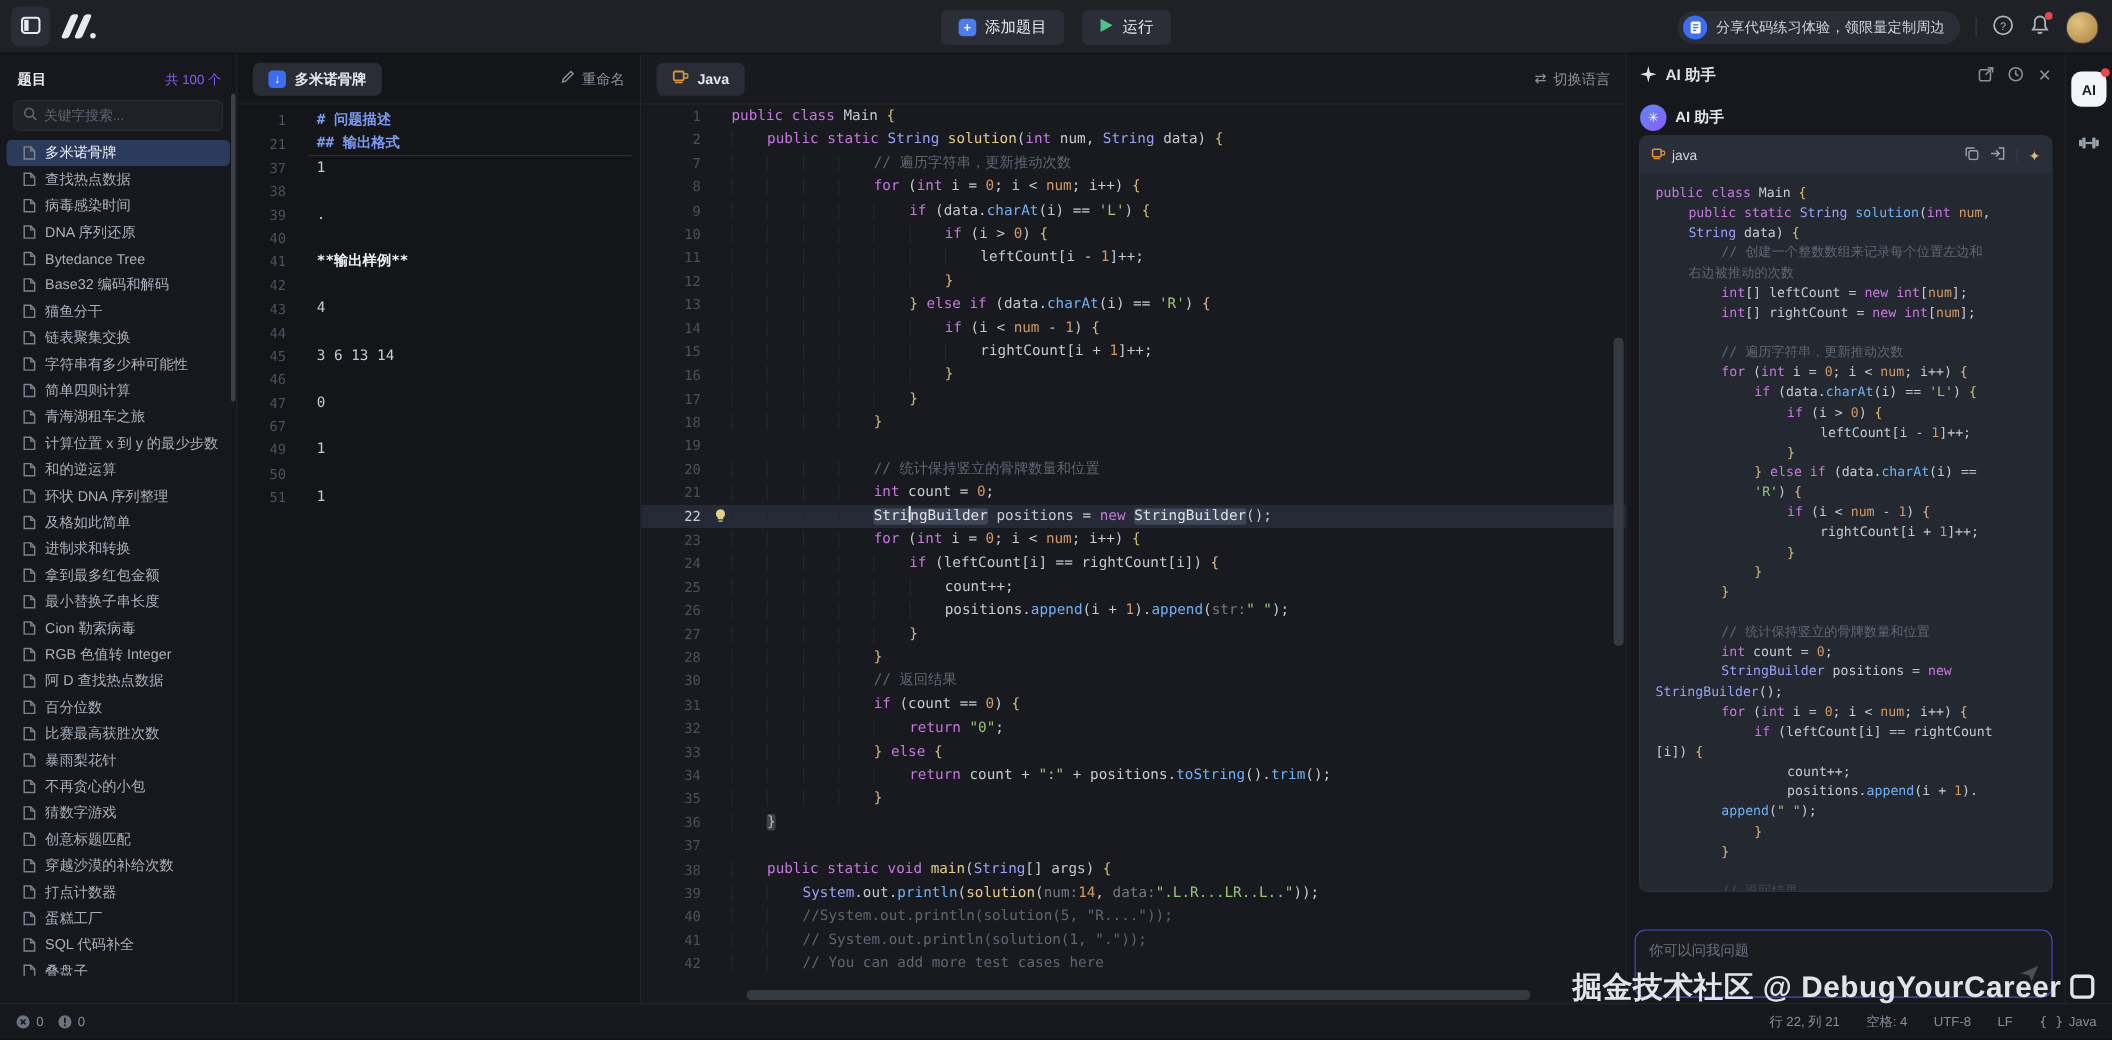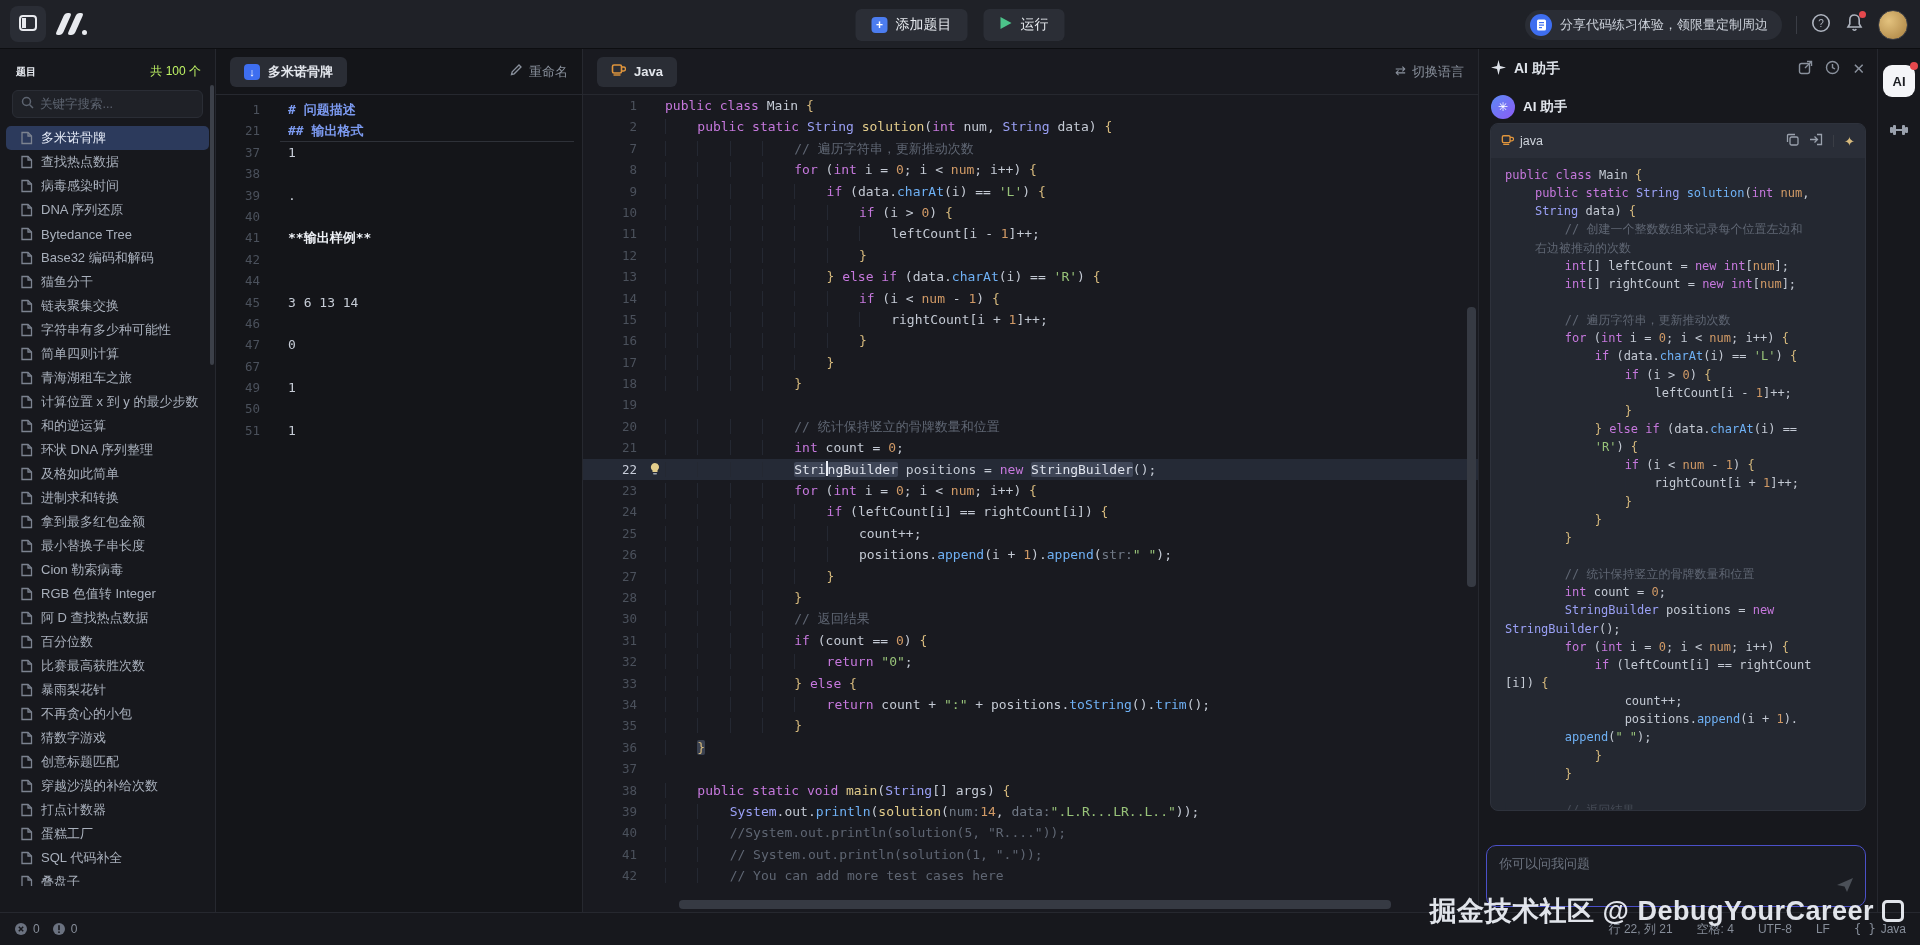--- a/index.html
+++ b/index.html
@@ -32,22 +32,22 @@
 
   
   .sidebar { position:absolute; left:0; top:49px; width:216px; height:863px; background:#17181d; border-right:1px solid #26282f; }
   .descpanel { position:absolute; left:216px; top:49px; width:367px; height:863px; background:#141519; border-right:1px solid #26282f; }
   .editor { position:absolute; left:583px; top:49px; width:896px; height:863px; background:#191a20; border-right:1px solid #26282f; }
   .aipanel { position:absolute; left:1479px; top:49px; width:399px; height:863px; background:#17181d; border-right:1px solid #26282f; }
   .strip { position:absolute; left:1878px; top:49px; width:42px; height:863px; background:#17181d; display:flex; flex-direction:column; align-items:center; padding-top:16px; gap:22px; }
 
   
   .sb-head { display:flex; align-items:center; justify-content:space-between; padding:14px 14px 8px 16px; }
-  .sb-title { font-size:10px; font-weight:bold; color:#e8ebf1; }
-  .sb-count { font-size:12px; color:#bef264; }
+  .sb-title { font-size:13px; font-weight:bold; color:#e8ebf1; }
+  .sb-count { font-size:12px; color:#8b5cf6; }
   .searchbox { margin:2px 12px 8px 12px; height:28px; background:#1f2127; border:1px solid #2a2d35; border-radius:6px;
                display:flex; align-items:center; gap:6px; padding:0 8px; color:#6b7280; }
   .searchbox input { background:transparent; border:none; outline:none; color:#aeb4bf; font-size:12.5px; width:150px; }
   .searchbox input::placeholder { color:#5d6470; }
   .plist { position:relative; height:760px; overflow:hidden; }
   .pitem { height:24px; display:flex; align-items:center; gap:8px; padding:0 10px 0 14px; margin:0 6px; border-radius:5px;
            color:#a9b0bc; font-size:13px; white-space:nowrap; cursor:pointer; }
   .pitem.selected { background:#2c3a5c; color:#e6ecf8; }
   .pitem svg { flex:0 0 auto; }
   .sb-thumb { position:absolute; right:1px; top:36px; width:4px; height:280px; background:#3c4049; border-radius:2px; }
@@ -99,21 +99,21 @@
               border:1px solid #4b50c9; padding:9px 12px; }
   .ai-input textarea { width:100%; height:100%; background:transparent; border:none; outline:none; resize:none;
               color:#c6ccd6; font-family:"Liberation Sans", sans-serif; font-size:13px; }
   .ai-input textarea::placeholder { color:#6d7480; }
   .plane { position:absolute; right:10px; bottom:8px; color:#4b5058; }
 
   .ai-btn { width:32px; height:32px; border-radius:9px; background:#f4f5f8; color:#1d1f24; font-weight:bold; font-size:13px;
             display:flex; align-items:center; justify-content:center; position:relative; cursor:pointer; }
   .ai-btn .reddot { position:absolute; right:-3px; top:-3px; width:8px; height:8px; border-radius:50%; background:#e5484d; }
 
-  .watermark { position:absolute; right:16px; bottom:16px; z-index:50; display:flex; align-items:center; gap:8px;
+  .watermark { position:absolute; right:16px; bottom:30px; z-index:50; display:flex; align-items:center; gap:8px;
                color:rgba(236,239,245,0.95); font-size:27px; font-weight:bold; letter-spacing:0.5px; pointer-events:none; }
   .wm-ic { width:22px; height:22px; border:3px solid rgba(236,239,245,0.95); border-radius:5px; }
 
   
   .statusbar { position:absolute; left:0; top:912px; width:1920px; height:33px; background:#17181d; border-top:1px solid #26282f;
                display:flex; align-items:center; justify-content:space-between; padding:0 14px; color:#868d99; font-size:12px; }
   .st-left { display:flex; align-items:center; gap:12px; }
   .st-item { display:flex; align-items:center; gap:5px; }
   .st-right { display:flex; align-items:center; gap:24px; }
   .braces { font-family:"DejaVu Sans Mono", monospace; color:#868d99; }
@@ -507,20 +507,21 @@
     </div>
     <div class="codebody" id="desc-body" style="height:817px; padding-top:4px;">
         <div class="crow"><span class="gut">1</span><span class="bulbslot"></span><span class="codeln"><span class="tk-hd"># 问题描述</span></span></div>
         <div class="crow h2line"><span class="gut">21</span><span class="bulbslot"></span><span class="codeln"><span class="tk-hd">## 输出格式</span></span></div>
         <div class="crow"><span class="gut">37</span><span class="bulbslot"></span><span class="codeln"><span class="tk-tx">1</span></span></div>
         <div class="crow"><span class="gut">38</span><span class="bulbslot"></span><span class="codeln"></span></div>
         <div class="crow"><span class="gut">39</span><span class="bulbslot"></span><span class="codeln"><span class="tk-tx">.</span></span></div>
         <div class="crow"><span class="gut">40</span><span class="bulbslot"></span><span class="codeln"></span></div>
         <div class="crow"><span class="gut">41</span><span class="bulbslot"></span><span class="codeln"><span class="tk-bd">**输出样例**</span></span></div>
         <div class="crow"><span class="gut">42</span><span class="bulbslot"></span><span class="codeln"></span></div>
+        <div class="crow"><span class="gut">43</span><span class="bulbslot"></span><span class="codeln"><span class="tk-tx">4</span></span></div>
         <div class="crow"><span class="gut">44</span><span class="bulbslot"></span><span class="codeln"></span></div>
         <div class="crow"><span class="gut">45</span><span class="bulbslot"></span><span class="codeln"><span class="tk-tx">3 6 13 14</span></span></div>
         <div class="crow"><span class="gut">46</span><span class="bulbslot"></span><span class="codeln"></span></div>
         <div class="crow"><span class="gut">47</span><span class="bulbslot"></span><span class="codeln"><span class="tk-tx">0</span></span></div>
         <div class="crow"><span class="gut">67</span><span class="bulbslot"></span><span class="codeln"></span></div>
         <div class="crow"><span class="gut">49</span><span class="bulbslot"></span><span class="codeln"><span class="tk-tx">1</span></span></div>
         <div class="crow"><span class="gut">50</span><span class="bulbslot"></span><span class="codeln"></span></div>
         <div class="crow"><span class="gut">51</span><span class="bulbslot"></span><span class="codeln"><span class="tk-tx">1</span></span></div>
       </div>
   </section>

